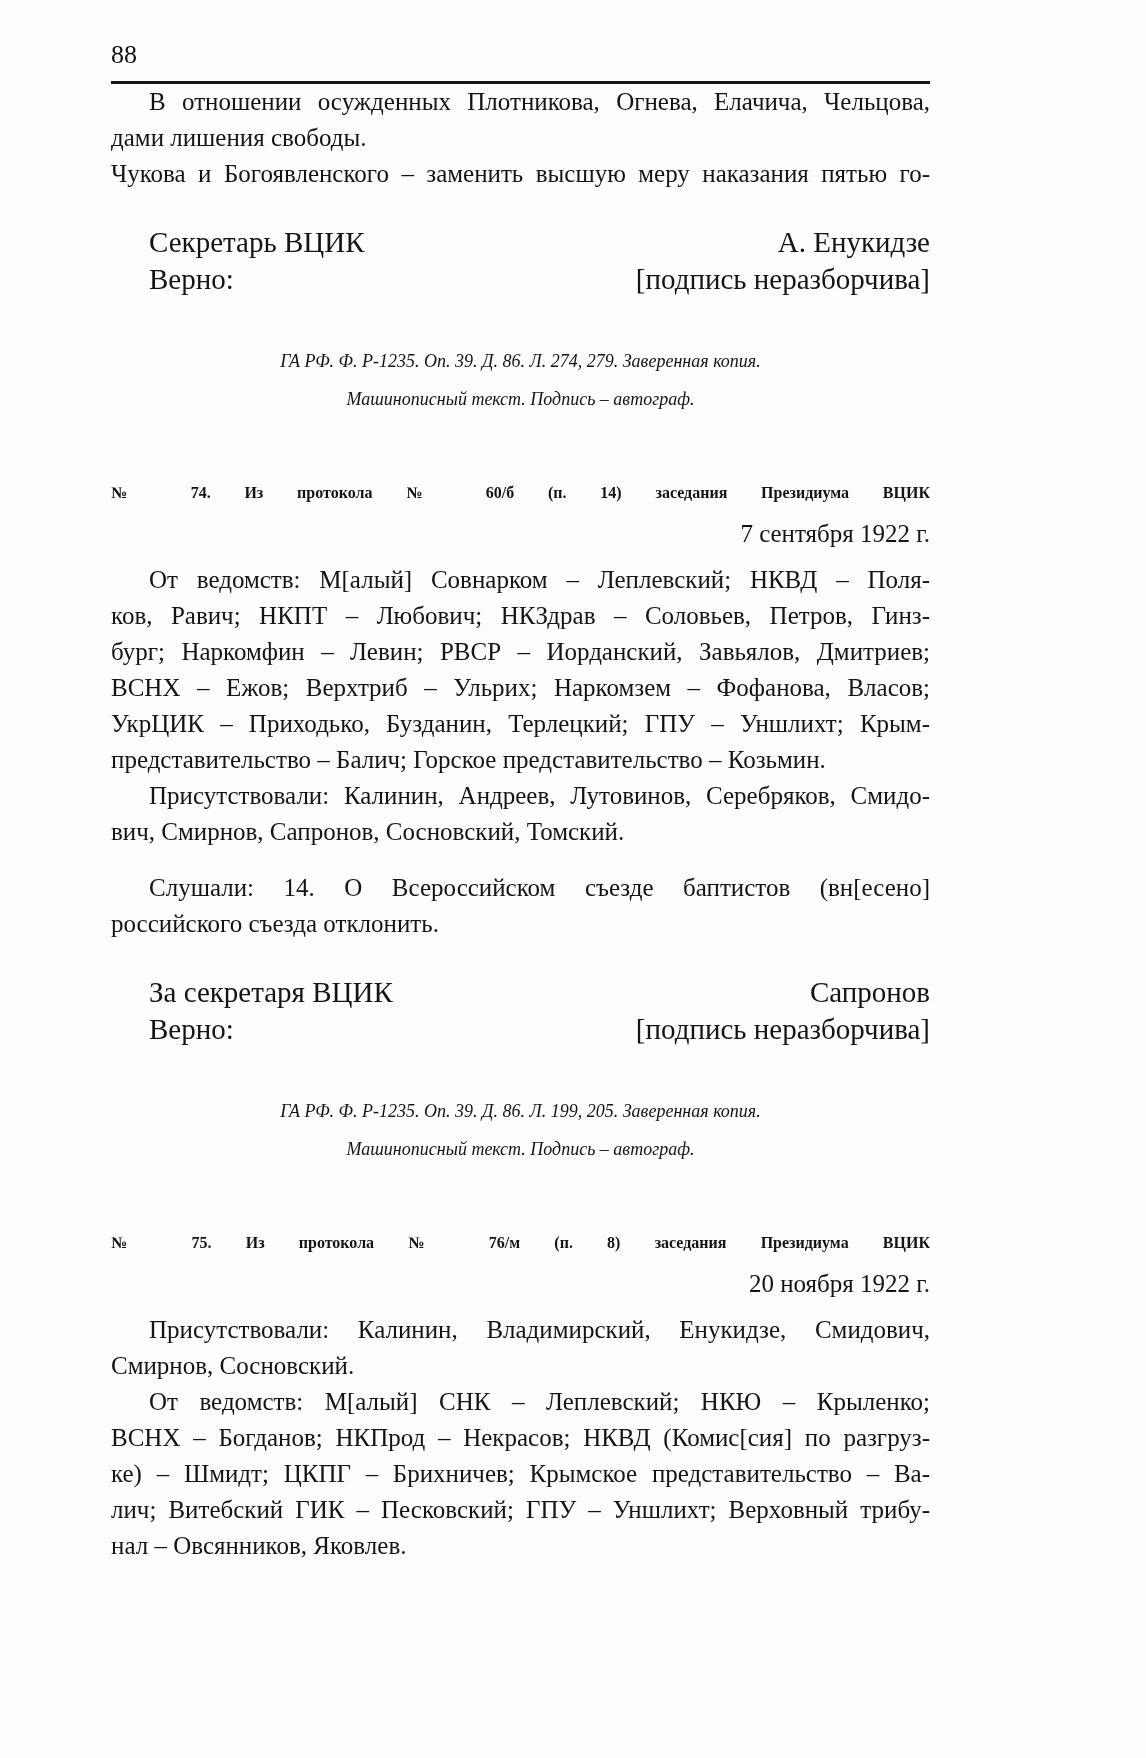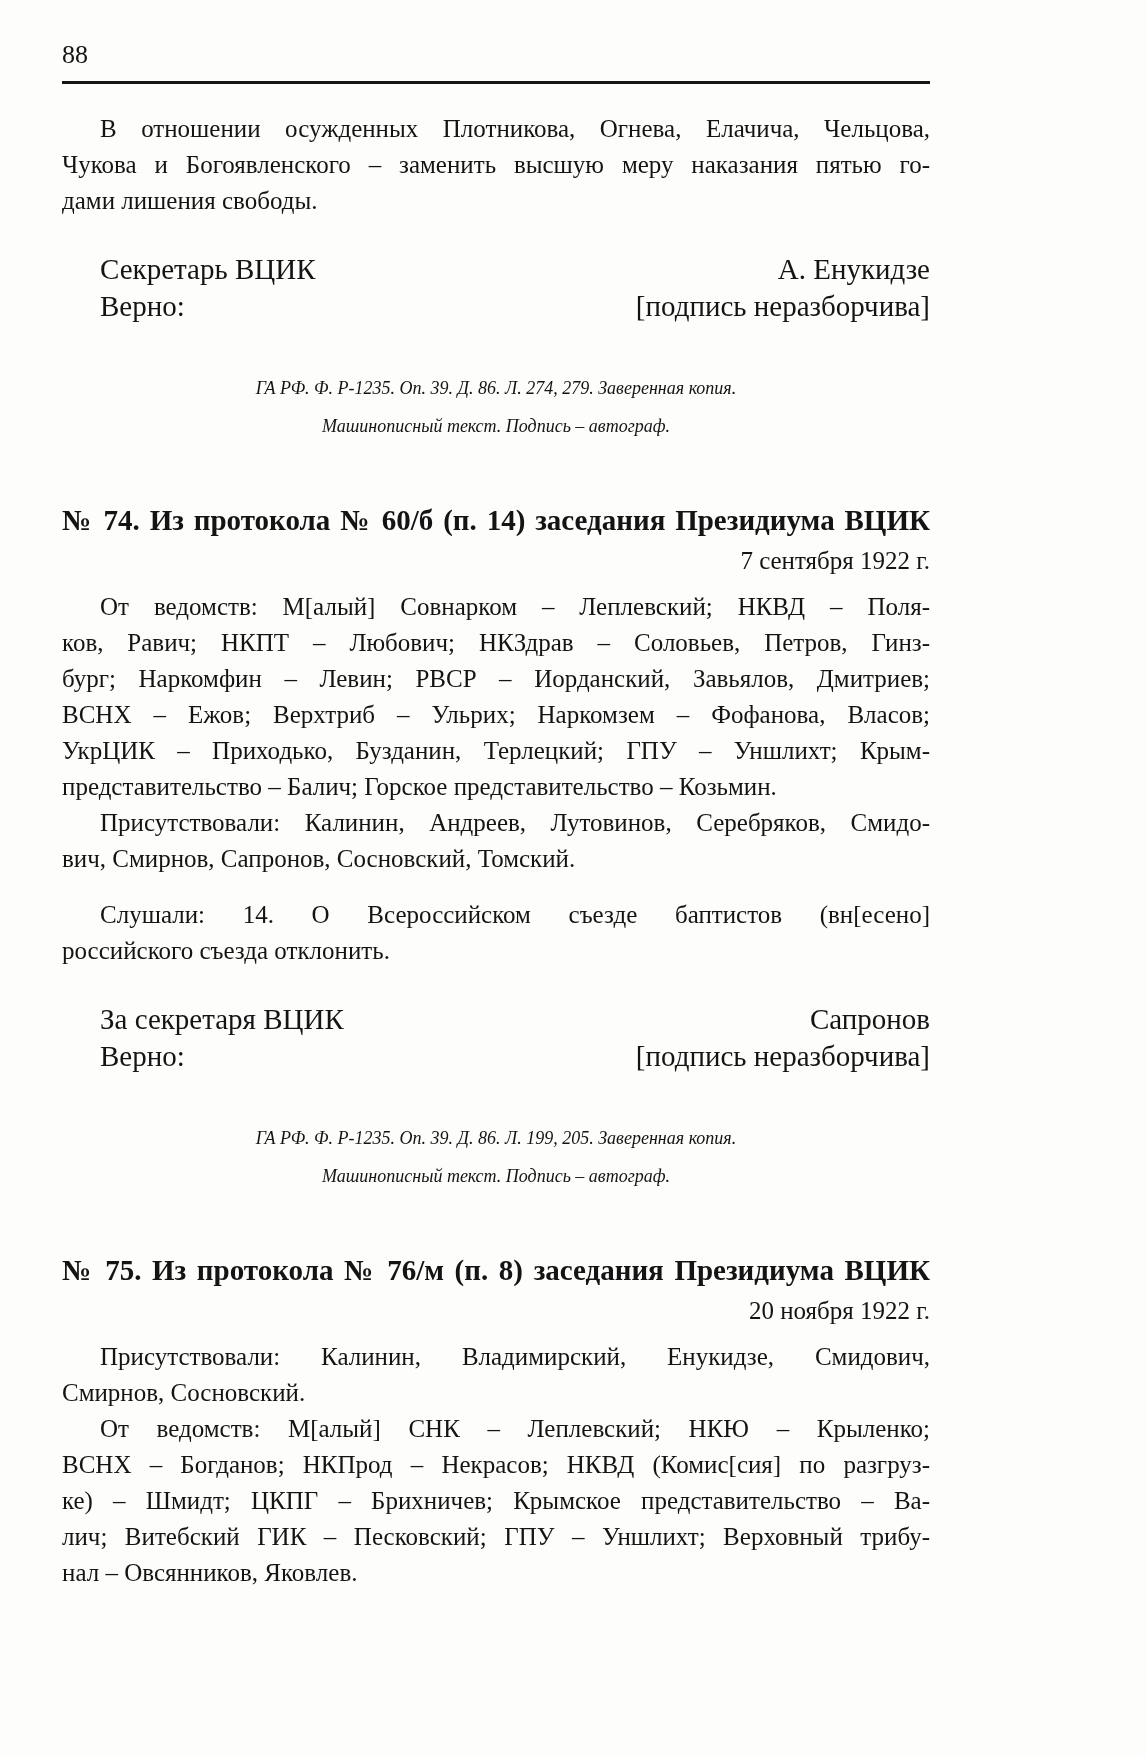--- a/index.html
+++ b/index.html
@@ -7,36 +7,36 @@
     padding: 0;
     background: #e9e9e9;
   }
   .page {
     position: relative;
     width: 1146px;
     height: 1758px;
     margin: 0 auto;
     background: #fdfdfc;
     box-sizing: border-box;
-    padding: 38px 216px 0 62px;
+    padding: 38px 216px 0 111px;
     font-family: "Liberation Serif", "DejaVu Serif", serif;
     color: #141414;
     overflow: hidden;
   }
   .page-number {
     font-size: 26px;
     line-height: 34px;
   }
   .header-rule {
     border: none;
     border-top: 3px solid #161616;
     margin: 9px 0 0 0;
     width: 100%;
   }
-  main { display: block; margin-top: 27px; }
+  main { display: block; }
 
   .para { margin: 0; }
   .line {
     font-size: 25px;
     line-height: 36px;
     text-align: justify;
     text-align-last: justify;
     white-space: normal;
   }
   .line.first { text-indent: 38px; }
@@ -53,21 +53,21 @@
 
   .citation { margin-top: 44px; font-style: italic; }
   .citation .cit-line {
     font-size: 18px;
     line-height: 38px;
     text-align: center;
   }
 
   .doc-heading {
     margin-top: 54px;
-    font-size: 29px;
+    font-size: 16px;
     font-weight: bold;
     line-height: 42px;
     text-align: justify;
     text-align-last: justify;
   }
   .doc-date {
     font-size: 25px;
     line-height: 40px;
     text-align: right;
     margin-bottom: 8px;
@@ -82,22 +82,22 @@
   <header>
     <div class="page-number">88</div>
     <hr class="header-rule">
   </header>
 
   <main>
 
     <section>
       <div class="para">
         <div class="line first">В отношении осужденных Плотникова, Огнева, Елачича, Чельцова,</div>
+        <div class="line last">дами лишения свободы.</div>
         <div class="line">Чукова и Богоявленского – заменить высшую меру наказания пятью го-</div>
-        <div class="line last">дами лишения свободы.</div>
       </div>
 
       <div class="sig-block">
         <div class="sig-row">
           <span class="sig-left">Секретарь ВЦИК</span>
           <span class="sig-right">А. Енукидзе</span>
         </div>
         <div class="sig-row">
           <span class="sig-left">Верно:</span>
           <span class="sig-right">[подпись неразборчива]</span>

